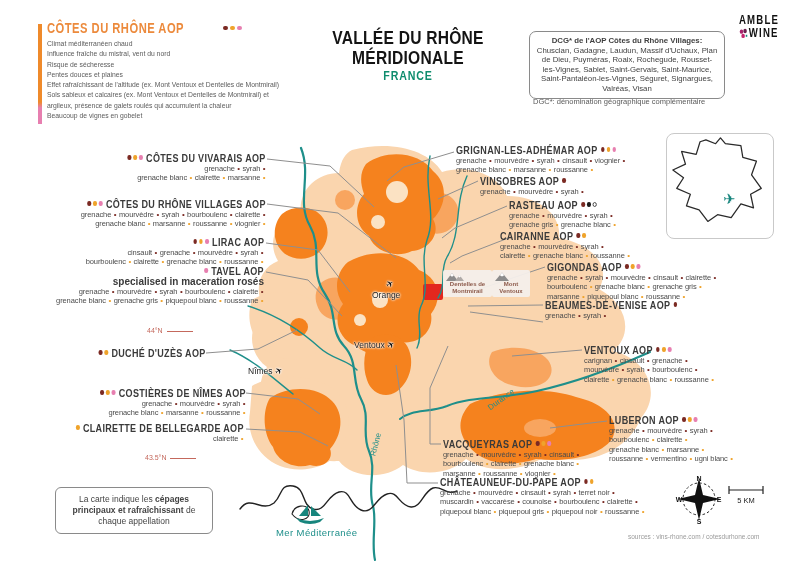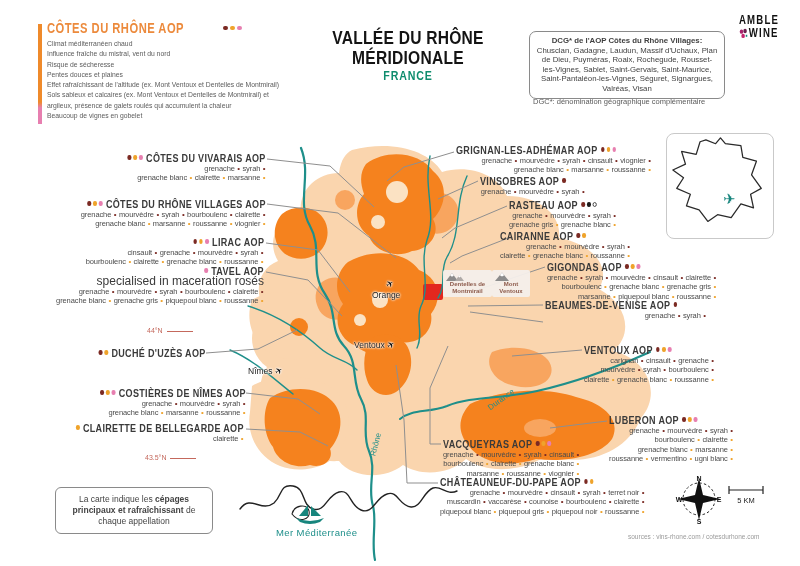--- a/index.html
+++ b/index.html
@@ -34,31 +34,31 @@
 
   
   .logo{left:733px;top:13px;width:52px;text-align:center;color:#111;}
   .logo-l1{font-size:12px;font-weight:700;letter-spacing:1.5px;transform:scaleX(.8);transform-origin:center;}
   .logo-l2{font-size:12px;font-weight:700;letter-spacing:1.5px;display:flex;align-items:center;justify-content:center;gap:1px;
            transform:scaleX(.8);transform-origin:center;margin-top:-1px;}
 
   
   .app{position:absolute;}
   .app-left{text-align:right;}
-  .app-right{text-align:right;}
+  .app-right{text-align:left;}
   .app-head{display:flex;align-items:center;gap:4px;white-space:nowrap;height:13px;}
   .app-left .app-head{justify-content:flex-end;transform:scaleX(.82);transform-origin:right center;}
   .app-right .app-head{transform:scaleX(.82);transform-origin:left center;}
   .app-name{font-size:11px;font-weight:700;color:#3a3a3a;letter-spacing:.4px;}
   .dots{display:inline-flex;align-items:center;gap:2.5px;}
   .dot{width:4.6px;height:4.6px;border-radius:50%;display:inline-block;box-sizing:border-box;}
   .dot-white{background:#fff;border:1px solid #3a3a3a;width:5.2px;height:5.2px;}
   .grape-line{font-size:7.5px;line-height:9.3px;color:#4c4c4c;white-space:nowrap;letter-spacing:-.1px;}
   .bullet{font-size:8px;margin:0 .5px;}
-  .app-note{font-size:12px;line-height:9.5px;font-weight:400;color:#3a3a3a;white-space:nowrap;}
+  .app-note{font-size:10px;line-height:9.5px;font-weight:700;color:#3a3a3a;white-space:nowrap;}
 
   
   .city{font-size:8.5px;color:#1c1c1c;white-space:nowrap;
         text-shadow:0 0 2px #fff,0 0 2px #fff,0 0 3px #fff;}
   .plane{display:inline-block;transform:rotate(-32deg);font-size:9px;color:#111;}
   .badge{text-align:center;background:rgba(244,239,235,.95);border-radius:2px;padding:1px 1px 2px;}
   .badge-text{font-size:6px;line-height:6.8px;font-weight:700;color:#8D5B4C;}
   .river-label{font-size:8px;color:#1E8F8A;white-space:nowrap;}
   .sea-label{font-size:9.5px;color:#1E8F8A;letter-spacing:.4px;}
   .lat{font-size:7px;color:#C4685C;white-space:nowrap;}

